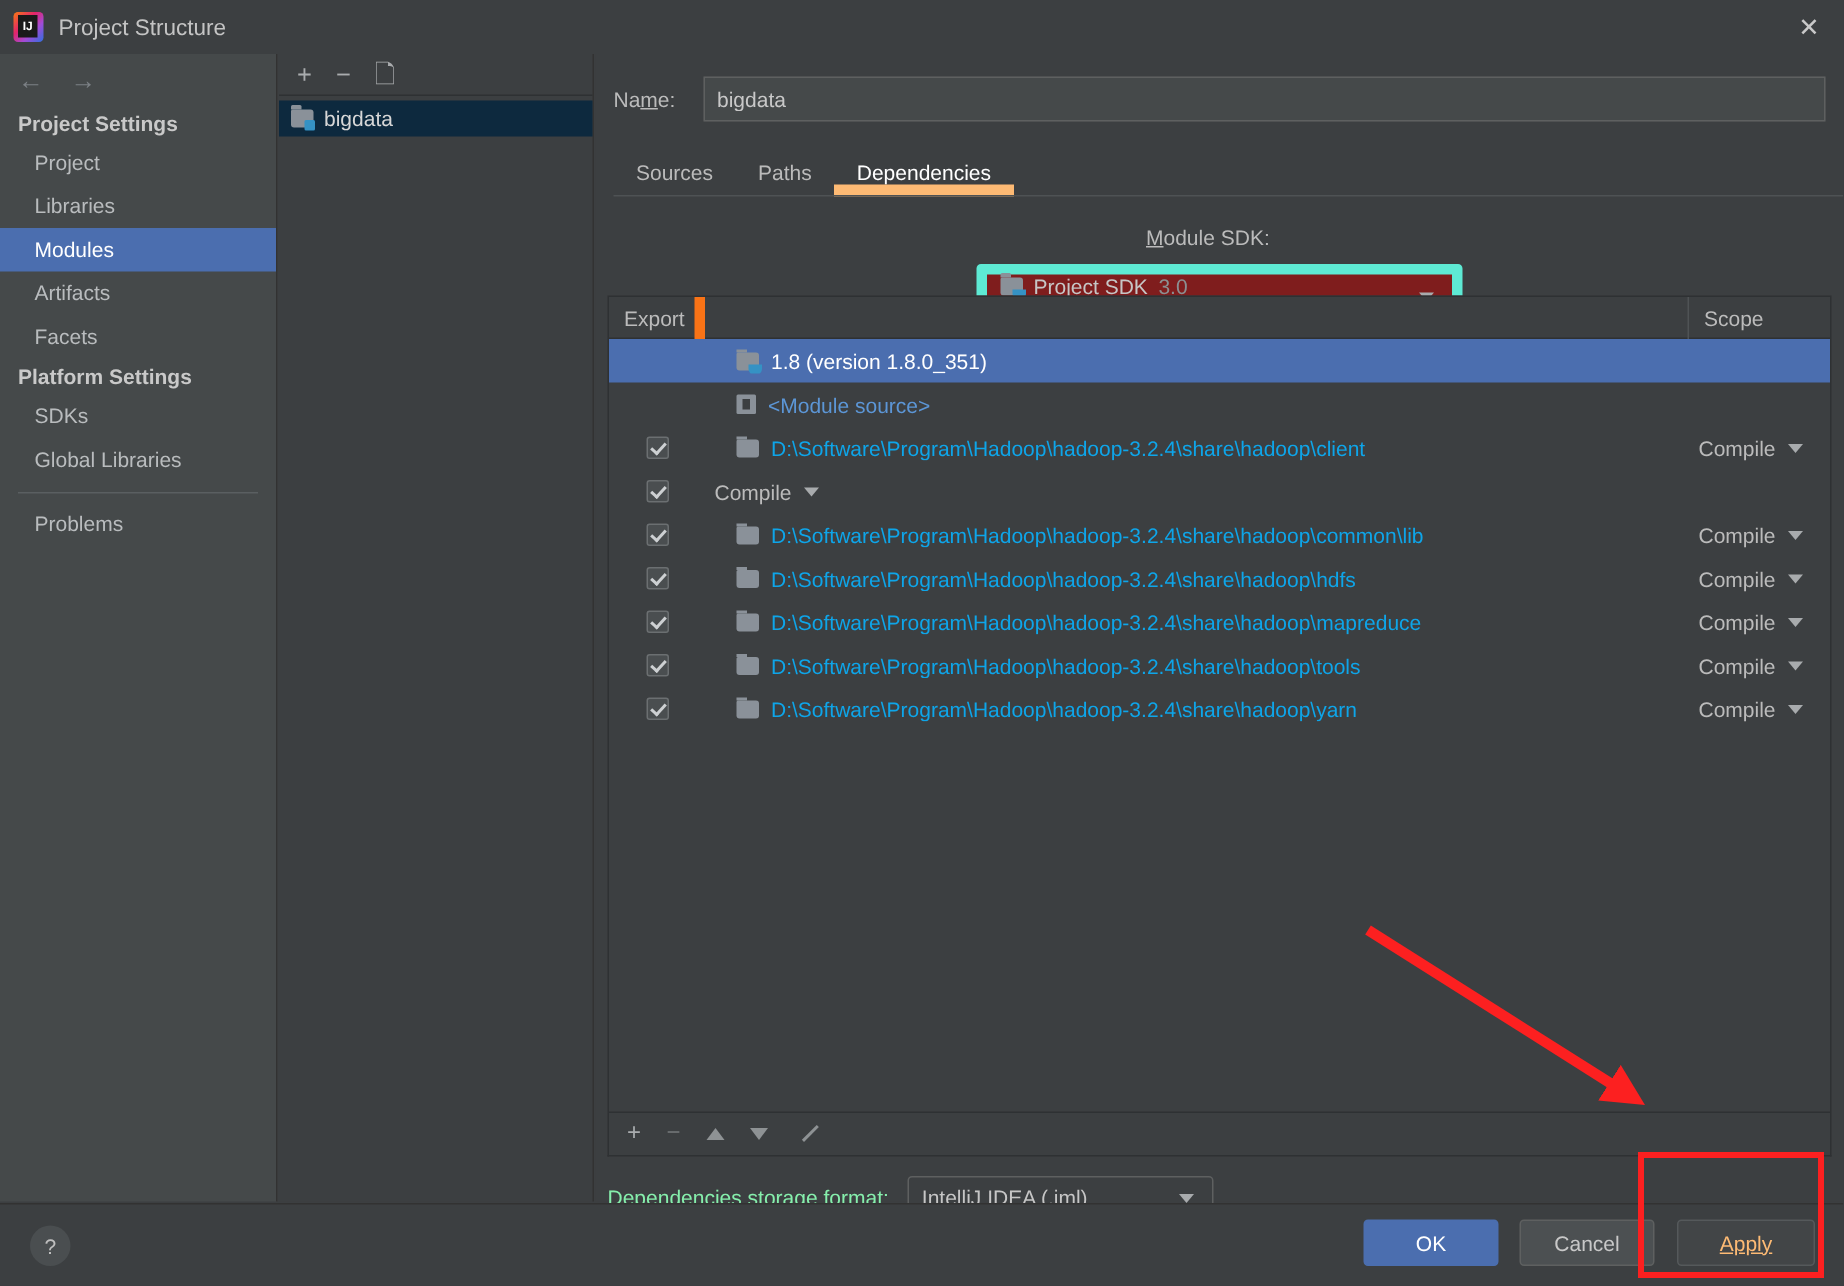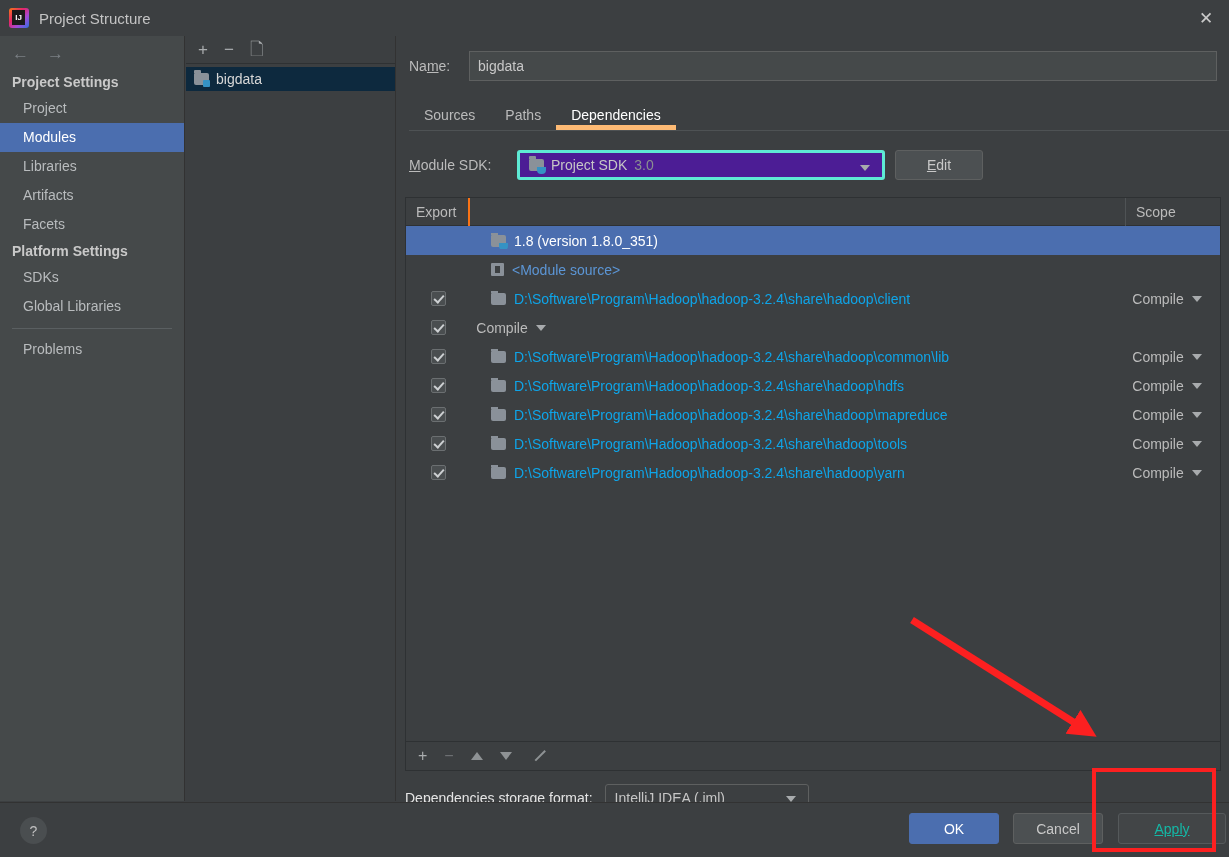--- a/index.html
+++ b/index.html
@@ -121,35 +121,35 @@
 
   
   #tabs {
     display: flex; align-items: flex-end; height: 34px;
     margin: 14px 0 0 12px; position: relative;
   }
   .tab {
     padding: 0 15px; height: 30px; line-height: 28px;
     color: #bbbbbb; font-size: 14px; cursor: pointer;
   }
-  .tab.active { color: #ffffff; border-bottom: 6px solid #fdba74; }
+  .tab.active { color: #ffffff; border-bottom: 8px solid #fdba74; }
   #tabs-underline {
     position: absolute; left: 0; bottom: 0; width: 820px; height: 1px;
     background: #4e5254;
   }
 
   
   #sdk-row {
-    display: flex; align-items: center; height: 30px; margin: 19px 12px 0 12px; gap: 10px;
+    display: flex; align-items: center; height: 30px; margin: 19px 12px 0 12px; gap: 10px; flex-direction: column;
   }
   #sdk-label { font-size: 14px; color: #bbbbbb; width: 98px; }
   #sdk-label u { text-decoration: underline; }
   #sdk-combo {
-    width: 368px; height: 30px; background: #4c1d95;
-    border: 3px solid #5eead4; border-radius: 3px;
+    width: 324px; height: 30px; background: #7f1d1d;
+    border: 7px solid #5eead4; border-radius: 3px;
     display: flex; align-items: center; gap: 7px; padding: 0 9px;
     position: relative; cursor: pointer;
   }
   #sdk-combo .sdk-name { color: #c6c6c6; font-size: 14px; }
   #sdk-combo .sdk-ver { color: #8b8f91; font-size: 14px; }
   .caret {
     width: 0; height: 0; border-left: 5px solid transparent;
     border-right: 5px solid transparent; border-top: 6px solid #a8abad;
   }
   #sdk-combo .caret { position: absolute; right: 12px; top: 12px; }
@@ -168,21 +168,21 @@
     border: 1px solid #2e3133; background: #3c3f41;
   }
   #dep-head {
     display: flex; height: 28px; background: #3c3f41;
     border-bottom: 1px solid #2e3133; align-items: center;
   }
   .th {
     font-size: 14px; color: #bbbbbb; display: flex; align-items: center;
     height: 28px; padding-left: 10px;
   }
-  .th.export { width: 64px; border-right: 2px solid #f97316; }
+  .th.export { width: 64px; border-right: 7px solid #f97316; }
   .th.mid { flex: 1; border-right: 1px solid #4f5355; }
   .th.scope { width: 94px; }
 
   .dep-row {
     display: flex; align-items: center; height: 29px;
     font-size: 14px; cursor: pointer;
   }
   .dep-row.selected { background: #4b6eaf; }
   .cell-export {
     width: 64px; display: flex; align-items: center; justify-content: center; flex: none;
@@ -231,21 +231,21 @@
   .pencil::after {
     content: ""; position: absolute; left: 0; top: 0; width: 14px; height: 2px;
     background: #8e9294; transform: rotate(-45deg) translate(-1px, 7px);
   }
 
   
   #storage-row {
     position: absolute; left: 8px; top: 748px;
     display: flex; align-items: center; gap: 12px;
   }
-  #storage-label { font-size: 14px; color: #e5e5e5; }
+  #storage-label { font-size: 14px; color: #86efac; }
   #storage-combo {
     width: 204px; height: 28px; background: #3c3f41;
     border: 1px solid #5e6060; border-radius: 3px;
     display: flex; align-items: center; padding: 0 9px;
     color: #c6c6c6; font-size: 14px; position: relative; cursor: pointer;
   }
   #storage-combo .caret { position: absolute; right: 12px; top: 11px; }
 
   
   #bottombar {
@@ -266,22 +266,22 @@
   }
   #ok-btn {
     left: 909px; width: 90px; background: #4b6eaf;
     border: 1px solid #4b6eaf; color: #ffffff;
   }
   #cancel-btn {
     left: 1013px; width: 90px; background: #4c5052;
     border: 1px solid #5e6060; color: #c8c8c8;
   }
   #apply-btn {
-    left: 1118px; width: 108px; background: #424547;
-    border: 1px solid #55595b; color: #14b8a6; text-decoration: underline;
+    left: 1118px; width: 92px; background: #424547;
+    border: 1px solid #55595b; color: #fdba74; text-decoration: underline;
   }
 
   
   #anno-svg {
     position: absolute; left: 0; top: 0; width: 1229px; height: 857px;
     pointer-events: none;
   }
   #anno-rect {
     position: absolute; left: 1092px; top: 768px; width: 124px; height: 84px;
     border: 4px solid #fc2020; pointer-events: none;
@@ -299,22 +299,22 @@
   </div>
 
   <div id="sidebar">
     <div id="nav-arrows">
       <span class="nav-arrow">←</span>
       <span class="nav-arrow">→</span>
     </div>
 
     <div class="side-group">Project Settings</div>
     <div class="side-item">Project</div>
+    <div class="side-item">Libraries</div>
     <div class="side-item selected">Modules</div>
-    <div class="side-item">Libraries</div>
     <div class="side-item">Artifacts</div>
     <div class="side-item">Facets</div>
 
     <div class="side-group">Platform Settings</div>
     <div class="side-item">SDKs</div>
     <div class="side-item">Global Libraries</div>
 
     <div id="side-divider"></div>
     <div class="side-item" style="margin-top:6px">Problems</div>
   </div>

